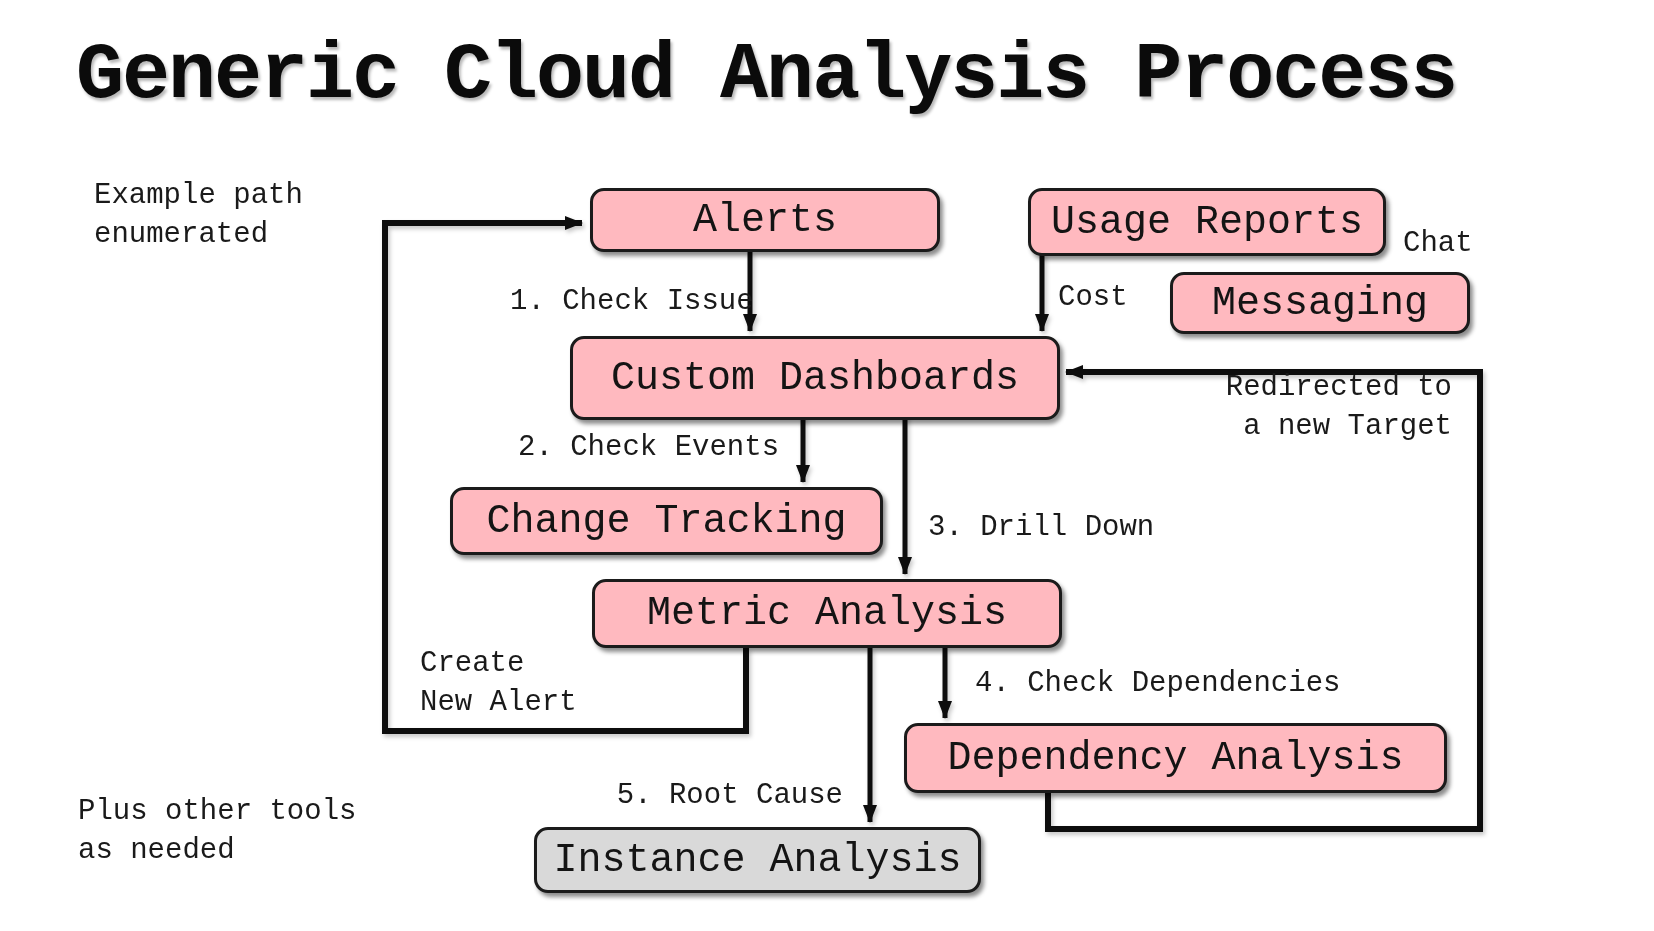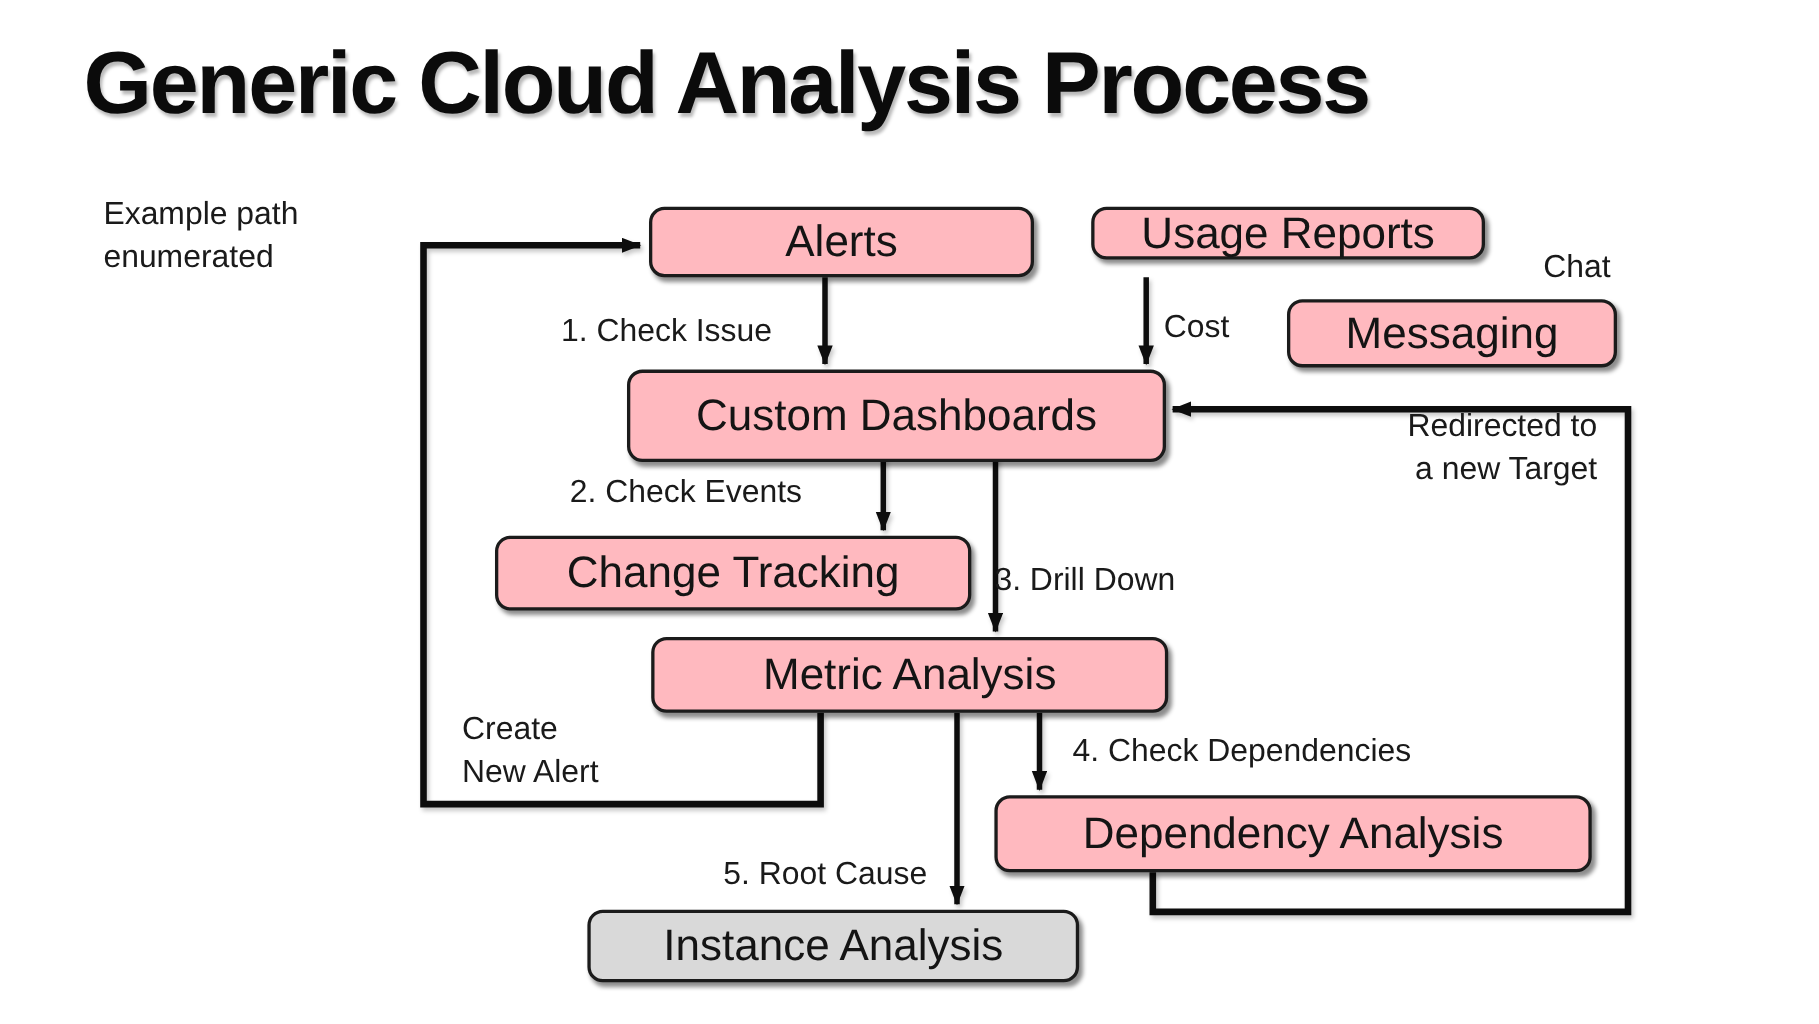--- a/index.html
+++ b/index.html
@@ -9,21 +9,21 @@
     --line:#0d0d0d;
     --text:#141414;
     --bg:#ffffff;
   }
   html,body{margin:0;padding:0;background:var(--bg);}
   .canvas{
     position:relative;
     width:1654px;height:931px;
     background:var(--bg);
     overflow:hidden;
-    font-family:Liberation Sans, sans-serif;
+    font-family:Liberation Mono, monospace;
     color:var(--text);
   }
   .title{
     position:absolute;left:76px;top:30px;margin:0;
     font-size:80px;font-weight:bold;letter-spacing:-2px;
     color:#0b0b0b;
     text-shadow:2px 3px 3px rgba(0,0,0,0.28);
     white-space:nowrap;
   }
   .ann{
@@ -63,41 +63,45 @@
 <body>
 
 <div class="canvas">
 
   <h1 class="title">Generic Cloud Analysis Process</h1>
 
   <div class="ann" style="left:78px;top:176px;margin-left:16px;">
     <div>Example path</div>
     <div>enumerated</div>
   </div>
+  <div class="ann" style="left:78px;top:792px;">
+    <div>Plus other tools</div>
+    <div>as needed</div>
+  </div>
 
   <svg class="edges" width="1654" height="931" viewBox="0 0 1654 931">
     <defs>
       <marker id="arrow" markerUnits="userSpaceOnUse" markerWidth="20" markerHeight="16" refX="17" refY="7" orient="auto">
         <path class="ah" d="M0,0 L18,7 L0,14 Z"></path>
       </marker>
     </defs>
     <path class="e w5" marker-end="url(#arrow)" d="M750 252 L750 331"></path>
     <path class="e w5" marker-end="url(#arrow)" d="M1042 252 L1042 331"></path>
     <path class="e w5" marker-end="url(#arrow)" d="M803 402 L803 482"></path>
     <path class="e w5" marker-end="url(#arrow)" d="M905 402 L905 574"></path>
     <path class="e w5" marker-end="url(#arrow)" d="M945 648 L945 718"></path>
     <path class="e w5" marker-end="url(#arrow)" d="M870 648 L870 822"></path>
     <path class="e w6" marker-end="url(#arrow)" d="M746 648 L746 731 L385 731 L385 223 L582 223"></path>
     <path class="e w6" marker-end="url(#arrow)" d="M1048 793 L1048 829 L1480 829 L1480 372 L1066 372"></path>
   </svg>
 
   <div class="node" style="left:590px;top:188px;width:350px;height:64px;">
     <span>Alerts</span>
   </div>
-  <div class="node" style="left:992px;top:188px;width:358px;height:48px;">
+  <div class="node" style="left:1028px;top:188px;width:358px;height:68px;">
     <span>Usage Reports</span>
   </div>
   <div class="node" style="left:1170px;top:272px;width:300px;height:62px;">
     <span>Messaging</span>
   </div>
   <div class="node" style="left:570px;top:336px;width:490px;height:84px;">
     <span>Custom Dashboards</span>
   </div>
   <div class="node" style="left:450px;top:487px;width:433px;height:68px;">
     <span>Change Tracking</span>
@@ -113,21 +117,21 @@
   </div>
 
   <div class="ann" style="left:510px;top:282px;">1. Check Issue</div>
   <div class="ann" style="left:1058px;top:278px;">Cost</div>
   <div class="ann" style="left:1403px;top:224px;">Chat</div>
   <div class="ann" style="left:518px;top:428px;">2. Check Events</div>
   <div class="ann right" style="left:1152px;top:368px;width:300px;">
     <div>Redirected to</div>
     <div>a new Target</div>
   </div>
-  <div class="ann" style="left:904px;top:508px;">3. Drill Down</div>
+  <div class="ann" style="left:928px;top:508px;">3. Drill Down</div>
   <div class="ann" style="left:420px;top:644px;">
     <div>Create</div>
     <div>New Alert</div>
   </div>
   <div class="ann" style="left:975px;top:664px;">4. Check Dependencies</div>
   <div class="ann right" style="left:580px;top:776px;width:263px;">5. Root Cause</div>
 
 </div>
 
 </body></html>

